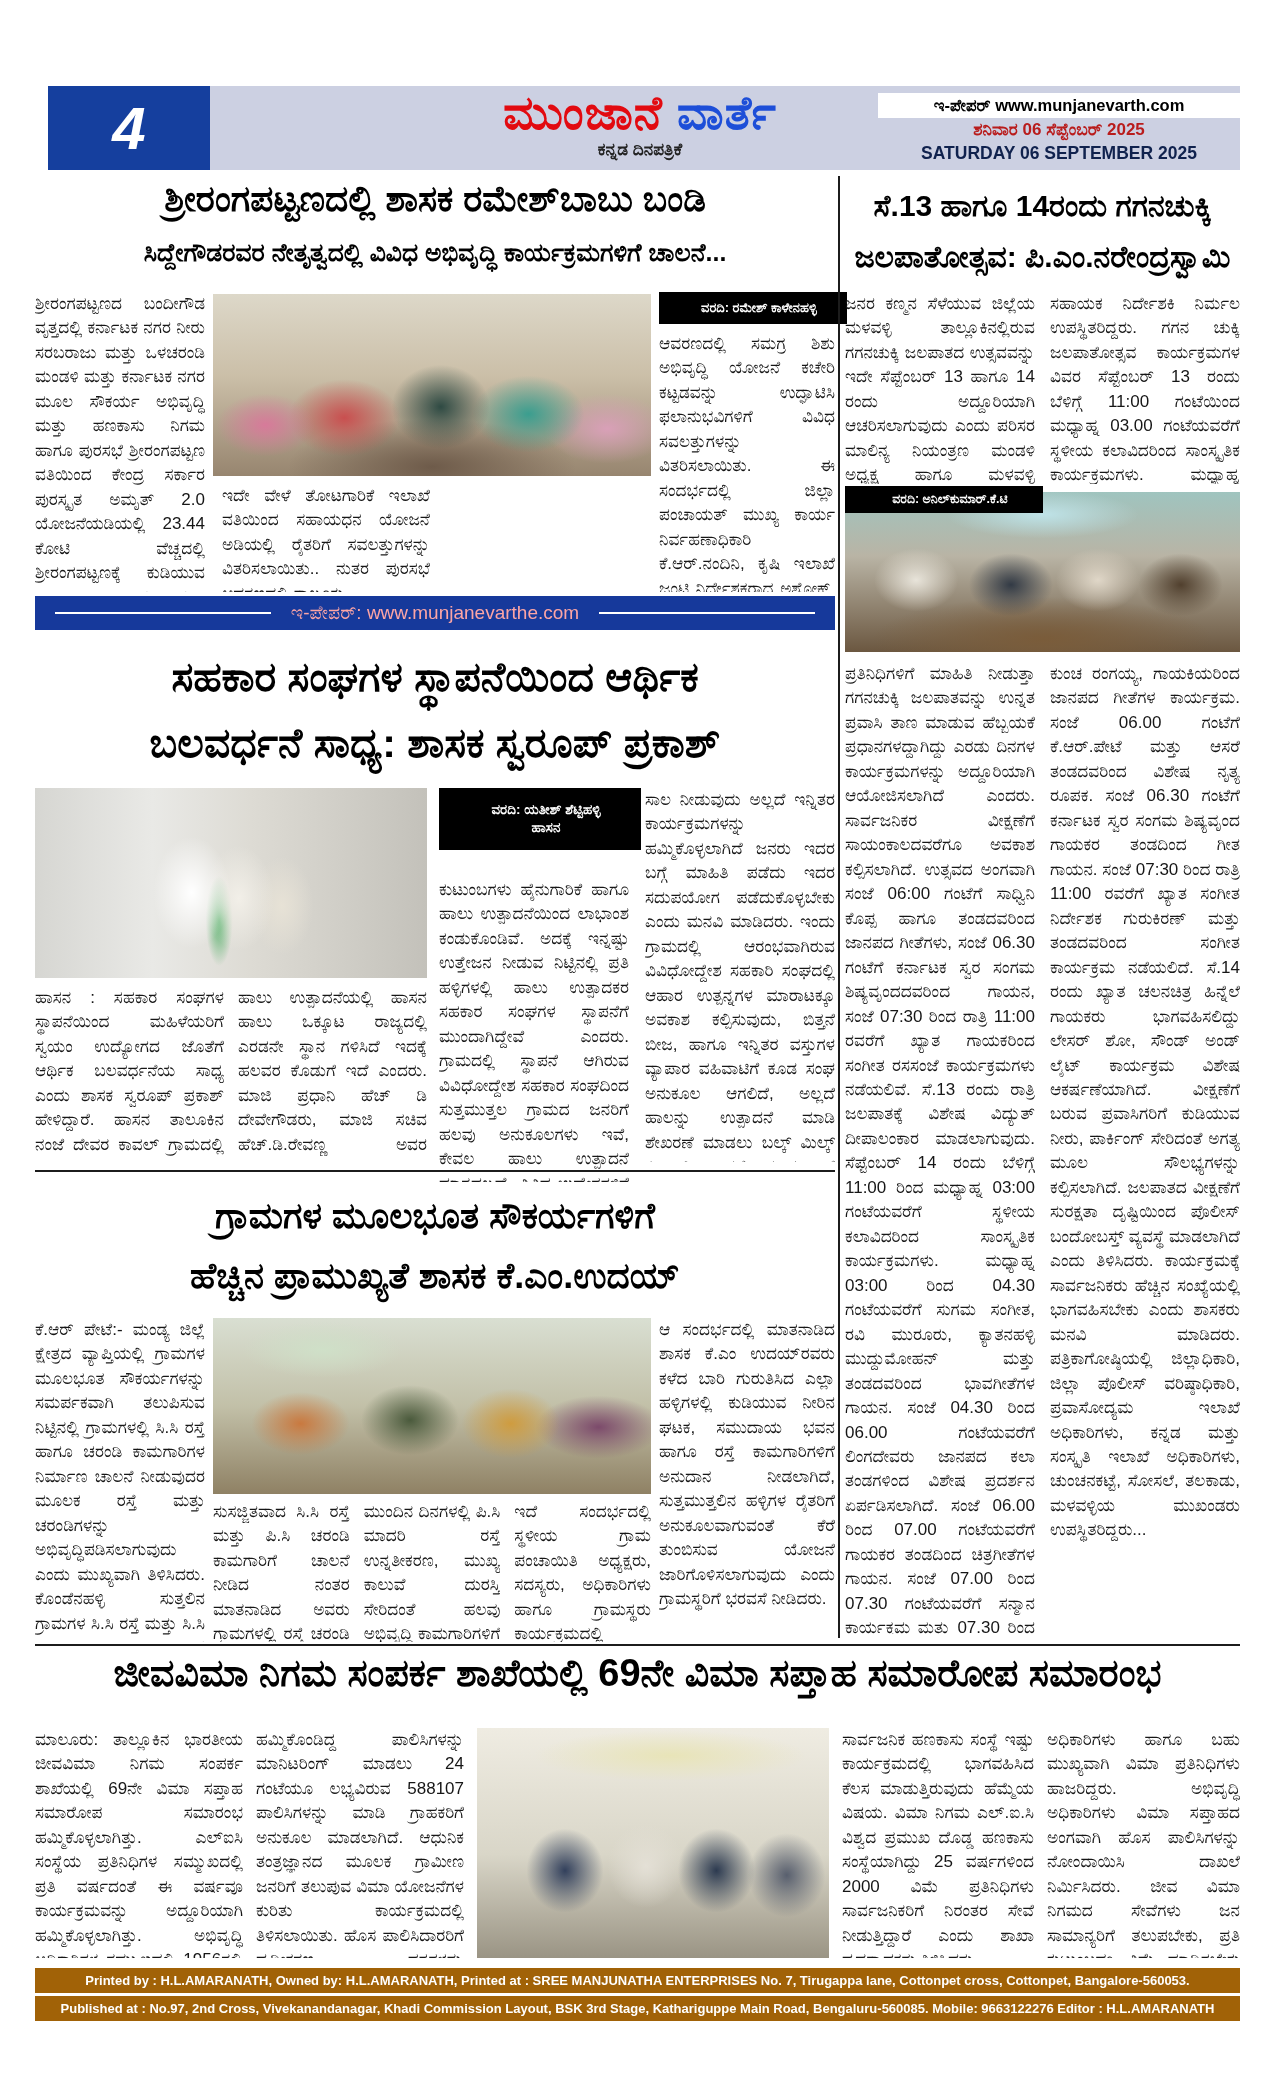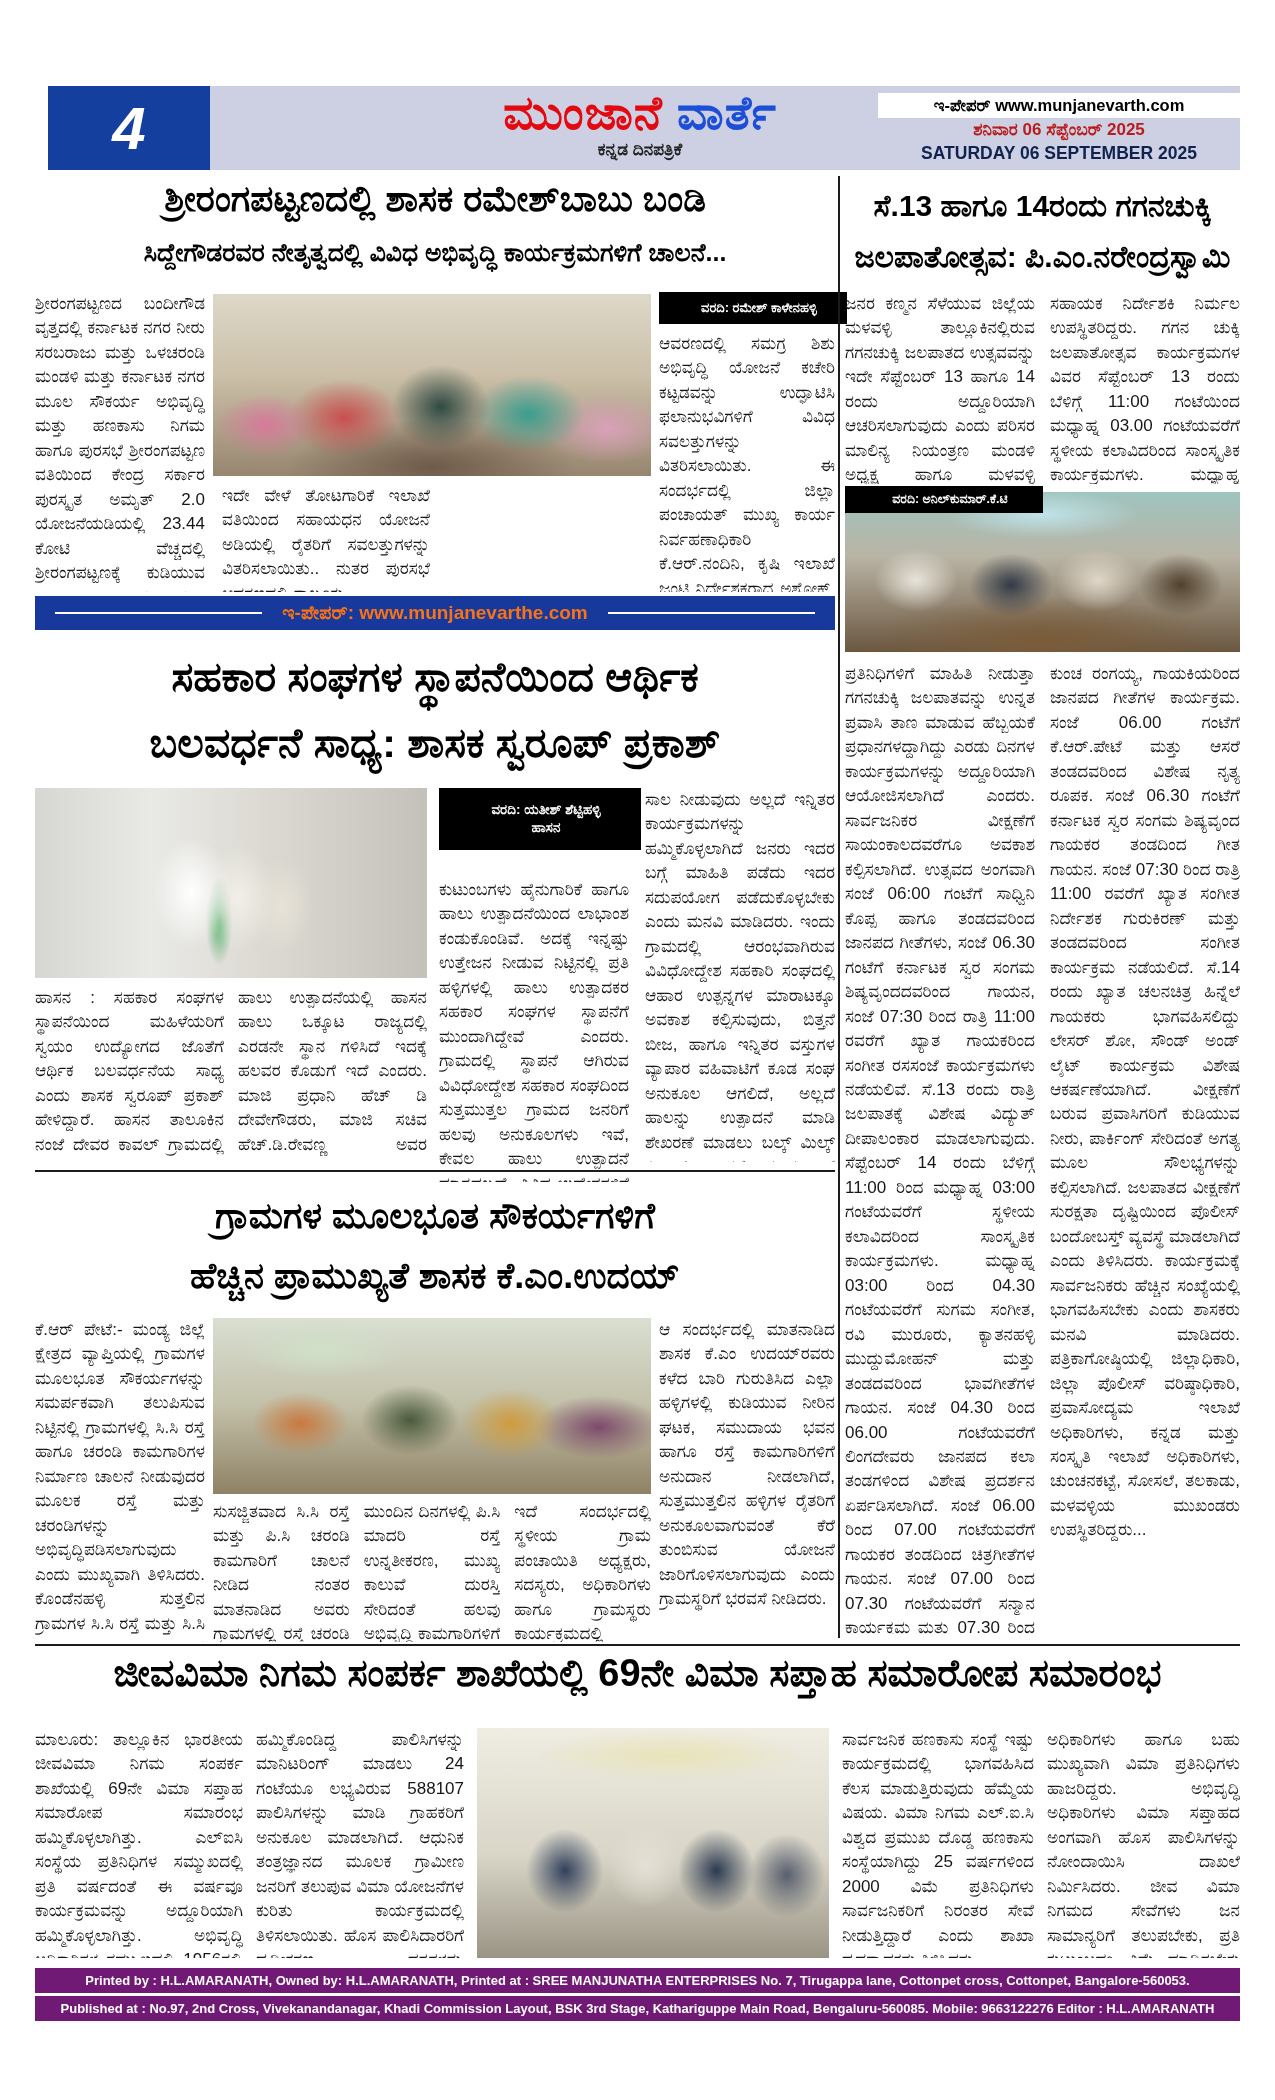--- a/index.html
+++ b/index.html
@@ -34,22 +34,22 @@
   .a1-h1{left:35px;top:178px;width:800px;font-size:36px;}
   .a1-h2{left:35px;top:238px;width:800px;font-size:25px;font-weight:700;}
   .a1-col1{left:35px;top:292px;width:170px;height:300px;}
   .a1-photo{left:213px;top:294px;width:438px;height:182px;}
   .a1-cap1{left:222px;top:484px;width:208px;height:108px;}
   .a1-cap2{left:444px;top:484px;width:206px;height:108px;}
   .a1-byline{left:659px;top:292px;width:176px;height:32px;font-size:13px;}
   .a1-col4{left:659px;top:332px;width:176px;height:260px;}
 
   
-  .banner{left:35px;top:596px;width:800px;height:34px;background:#16399b;color:#f97316;
-          display:flex;align-items:center;font-weight:bold;font-size:19px;}
+  .banner{left:35px;top:596px;width:800px;height:34px;background:#16399b;color:#fca5a5;
+          display:flex;align-items:center;font-weight:normal;font-size:19px;}
   .banner::before,.banner::after{content:"";flex:1;height:2px;background:#fff;margin:0 20px;}
 
   
   .a2-h1{left:35px;top:644px;width:800px;font-size:41px;line-height:1.62;}
   .a2-photo{left:35px;top:788px;width:392px;height:190px;}
   .a2-colA{left:35px;top:986px;width:189px;height:176px;}
   .a2-colB{left:238px;top:986px;width:189px;height:176px;}
   .a2-byline{left:439px;top:788px;width:190px;height:62px;font-size:13.5px;}
   .a2-colC{left:439px;top:878px;width:190px;height:304px;}
   .a2-colD{left:645px;top:788px;width:190px;height:374px;}
@@ -66,21 +66,21 @@
   
   .hr3{left:35px;top:1644px;width:1205px;height:2px;}
   .a4-h1{left:35px;top:1652px;width:1205px;font-size:38px;}
   .a4-c1{left:35px;top:1728px;width:208px;height:230px;}
   .a4-c2{left:256px;top:1728px;width:208px;height:230px;}
   .a4-photo{left:477px;top:1728px;width:352px;height:230px;}
   .a4-c4{left:842px;top:1728px;width:192px;height:230px;}
   .a4-c5{left:1047px;top:1728px;width:193px;height:230px;}
 
   
-  .fbar{left:35px;width:1205px;height:25px;background:#701a75;color:#fff;font-weight:bold;
+  .fbar{left:35px;width:1205px;height:25px;background:#a16207;color:#fff;font-weight:bold;
         font-size:13px;display:flex;align-items:center;justify-content:center;white-space:nowrap;overflow:hidden;}
   .f1{top:1968px;} .f2{top:1996px;}
 
   
   .vdiv{left:838px;top:176px;width:2px;height:1462px;background:#1c1c1c;}
   .g-h1{left:845px;top:180px;width:395px;font-size:30px;line-height:1.7;}
   .g-colL{left:845px;top:292px;width:190px;height:192px;}
   .g-colR{left:1050px;top:292px;width:190px;height:192px;}
   .g-byline{left:845px;top:486px;width:186px;height:27px;font-size:12.5px;z-index:3;}
   .g-photo{left:845px;top:492px;width:395px;height:160px;z-index:1;}

